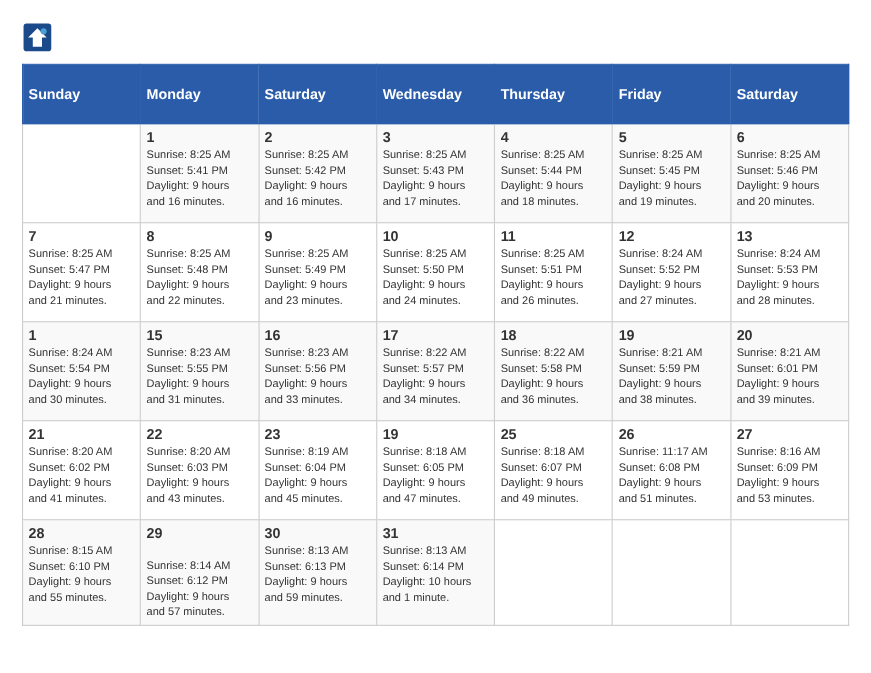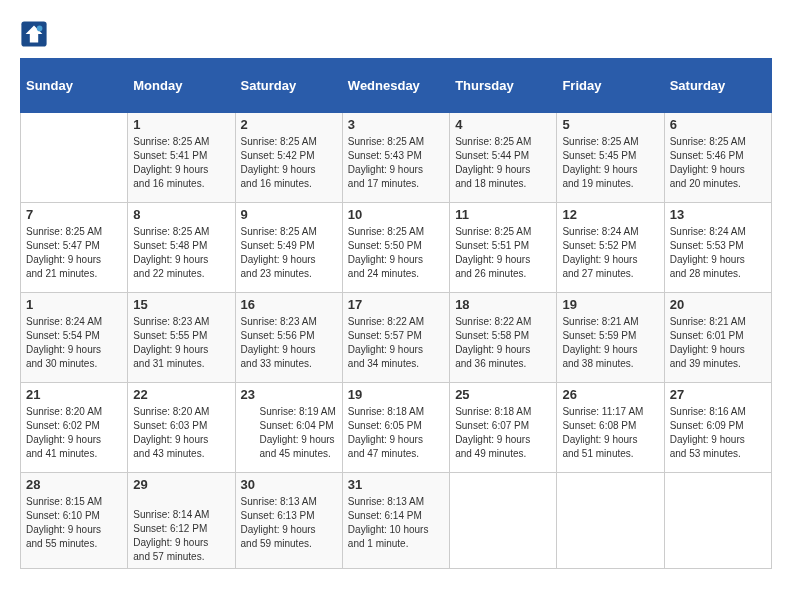--- a/index.html
+++ b/index.html
@@ -267,21 +267,21 @@
         </td>
         <td>
           <div class="day-num">22</div>
           <div class="day-info" style="white-space: pre-line;">Sunrise: 8:20 AM
 Sunset: 6:03 PM
 Daylight: 9 hours
 and 43 minutes.</div>
         </td>
         <td>
           <div class="day-num">23</div>
-          <div class="day-info" style="white-space: pre-line; margin-left: 19px;">Sunrise: 8:19 AM
+          <div class="day-info" style="white-space: pre-line;">Sunrise: 8:19 AM
 Sunset: 6:04 PM
 Daylight: 9 hours
 and 45 minutes.</div>
         </td>
         <td>
           <div class="day-num">19</div>
           <div class="day-info" style="white-space: pre-line;">Sunrise: 8:18 AM
 Sunset: 6:05 PM
 Daylight: 9 hours
 and 47 minutes.</div>

